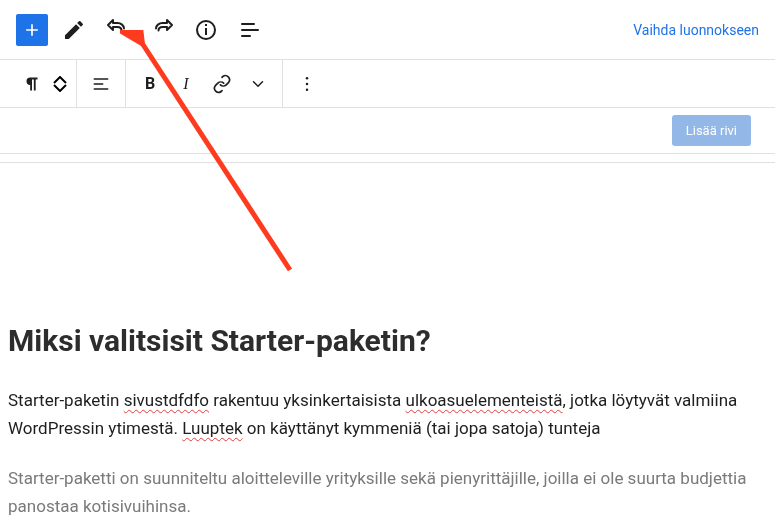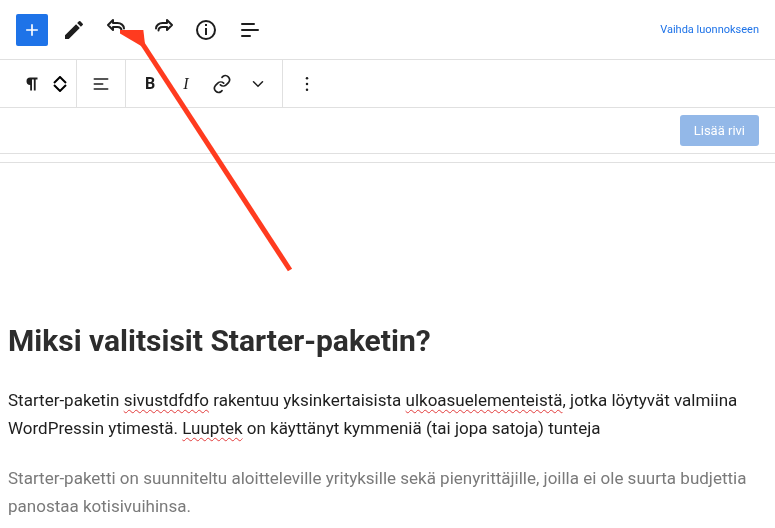--- a/index.html
+++ b/index.html
@@ -41,21 +41,21 @@
     display: flex;
     align-items: center;
     justify-content: center;
     color: #1e1e1e;
     cursor: pointer;
     border-radius: 2px;
   }
   .icon-btn svg { width: 24px; height: 24px; }
   .draft-link {
     color: #1e73e8;
-    font-size: 11px;
+    font-size: 14px;
     cursor: pointer;
   }
   .block-toolbar {
     display: flex;
     align-items: center;
     height: 48px;
     border-bottom: 1px solid #e0e0e0;
     padding: 0 8px;
   }
   .tb-group {
@@ -76,21 +76,21 @@
     color: #1e1e1e;
   }
   .tb-btn strong { font-size: 16px; font-weight: 700; }
   .tb-btn em { font-size: 16px; font-family: Georgia, serif; font-style: italic; }
   .row-bar {
     display: flex;
     justify-content: flex-end;
     align-items: center;
     height: 46px;
     border-bottom: 1px solid #e0e0e0;
-    padding: 0 16px;
+    padding: 0 24px;
     position: relative;
   }
   .add-row-btn {
     background: #93b8e8;
     color: #fff;
     font-size: 13px;
     padding: 8px 14px;
     border-radius: 3px;
     cursor: pointer;
   }

